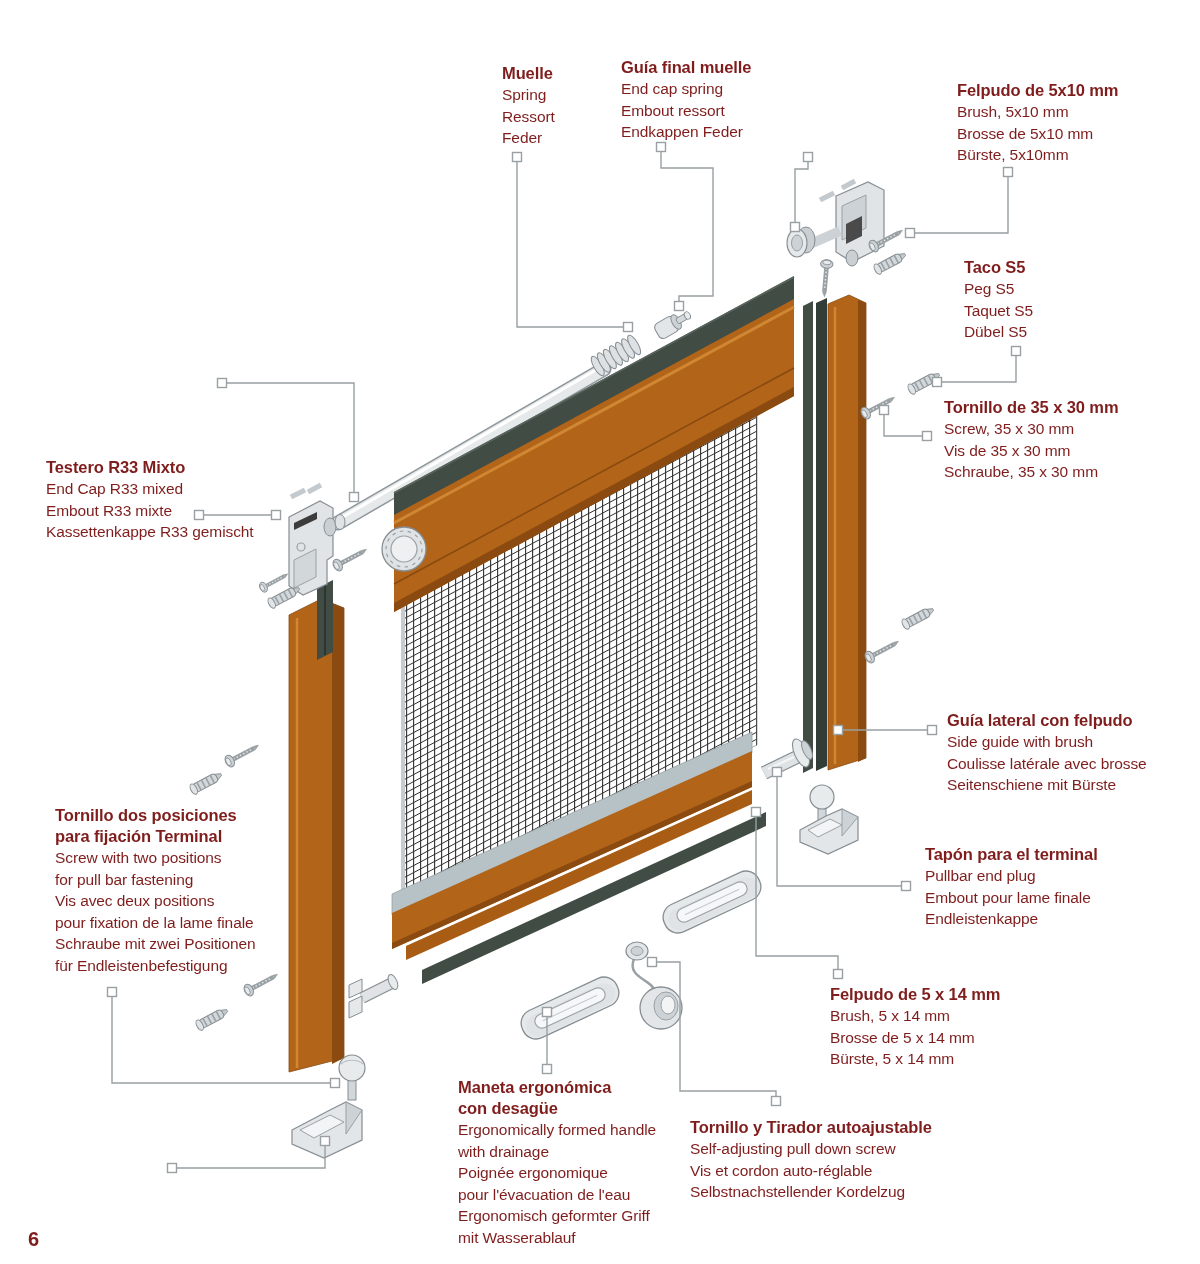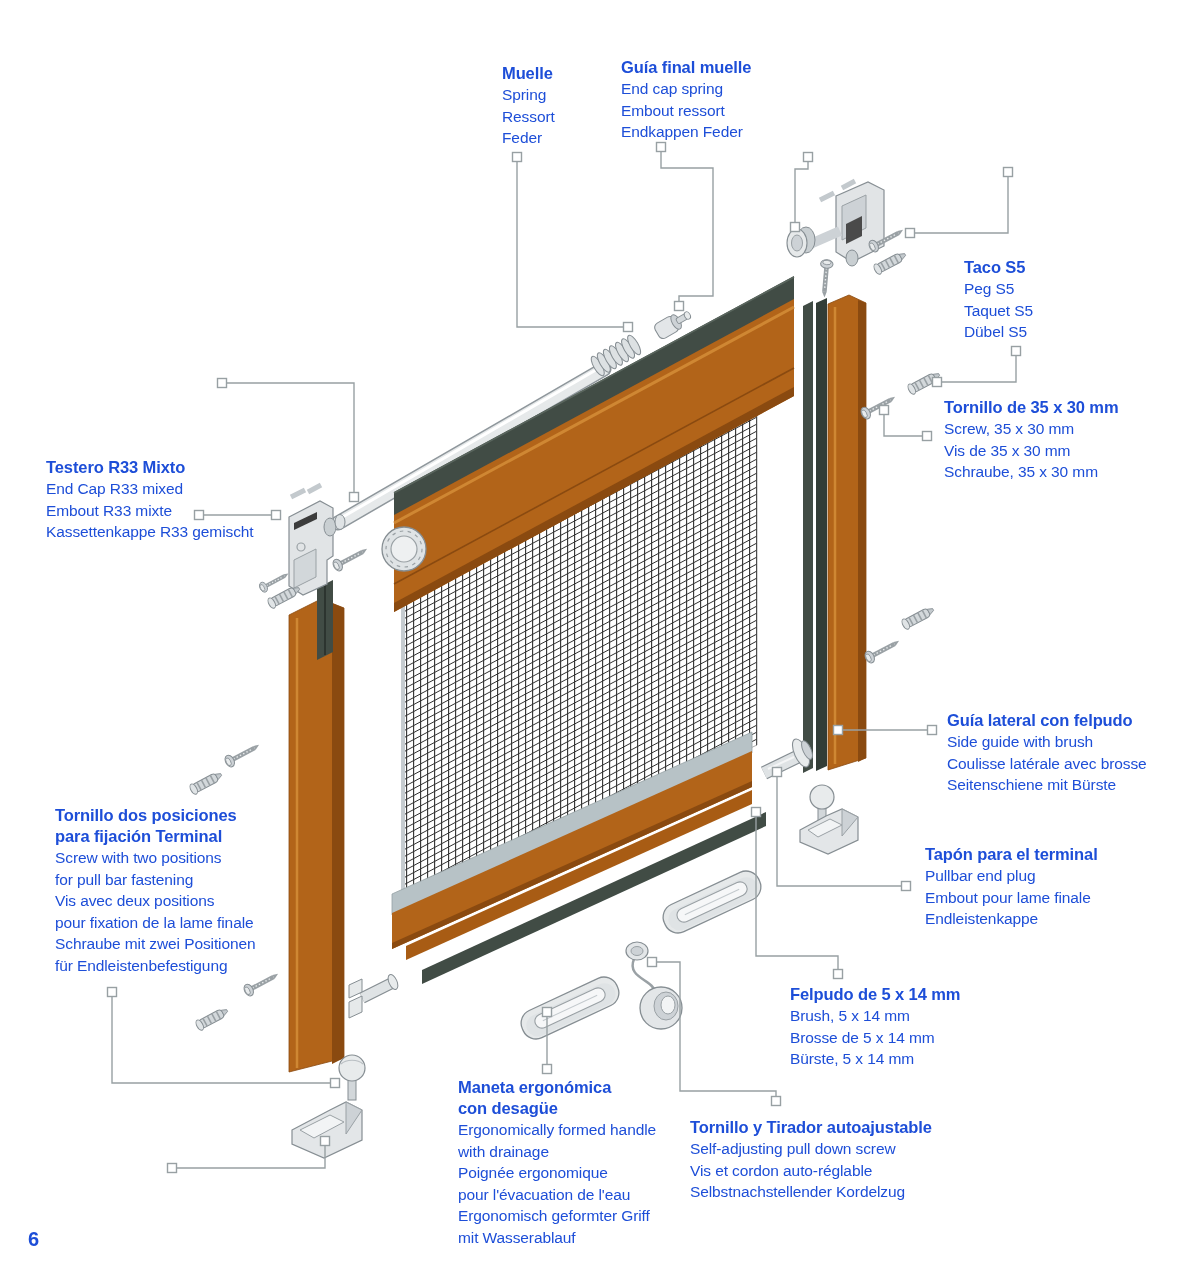--- a/index.html
+++ b/index.html
@@ -1,17 +1,17 @@
 <!DOCTYPE html>
 <html><head>
 <meta charset="utf-8">
 <style>
   html,body{margin:0;padding:0;background:#ffffff;}
   .canvas{position:relative;width:1200px;height:1264px;background:#ffffff;overflow:hidden;
-          font-family:"Liberation Sans",sans-serif;color:#1d4ed8;}
+          font-family:"Liberation Sans",sans-serif;color:#7f1d1d;}
   .art{position:absolute;left:0;top:0;}
   .label{position:absolute;font-size:15.5px;line-height:21.5px;letter-spacing:-0.1px;white-space:nowrap;}
   .label .b{font-weight:bold;font-size:16.5px;line-height:21px;}
   .pageno{position:absolute;font-weight:bold;font-size:20px;}
 </style>
 </head>
 <body>
 
 <div class="canvas">
 
@@ -248,20 +248,26 @@
 </div>
 
 <div class="label" style="left:621px;top:57px">
   <div class="b">Guía final muelle</div>
   <div>End cap spring</div>
   <div>Embout ressort</div>
   <div>Endkappen Feder</div>
 </div>
 
 
+<div class="label" style="left:957px;top:80px">
+  <div class="b">Felpudo de 5x10 mm</div>
+  <div>Brush, 5x10 mm</div>
+  <div>Brosse de 5x10 mm</div>
+  <div>Bürste, 5x10mm</div>
+</div>
 
 <div class="label" style="left:964px;top:257px">
   <div class="b">Taco S5</div>
   <div>Peg S5</div>
   <div>Taquet S5</div>
   <div>Dübel S5</div>
 </div>
 
 <div class="label" style="left:944px;top:397px">
   <div class="b">Tornillo de 35 x 30 mm</div>
@@ -315,21 +321,21 @@
   <div>mit Wasserablauf</div>
 </div>
 
 <div class="label" style="left:690px;top:1117px">
   <div class="b">Tornillo y Tirador autoajustable</div>
   <div>Self-adjusting pull down screw</div>
   <div>Vis et cordon auto-réglable</div>
   <div>Selbstnachstellender Kordelzug</div>
 </div>
 
-<div class="label" style="left:790px;top:984px">
+<div class="label" style="left:830px;top:984px">
   <div class="b">Felpudo de 5 x 14 mm</div>
   <div>Brush, 5 x 14 mm</div>
   <div>Brosse de 5 x 14 mm</div>
   <div>Bürste, 5 x 14 mm</div>
 </div>
 
 <div class="pageno" style="left:28px;top:1228px;position:absolute">6</div>
 
 </div>
 

